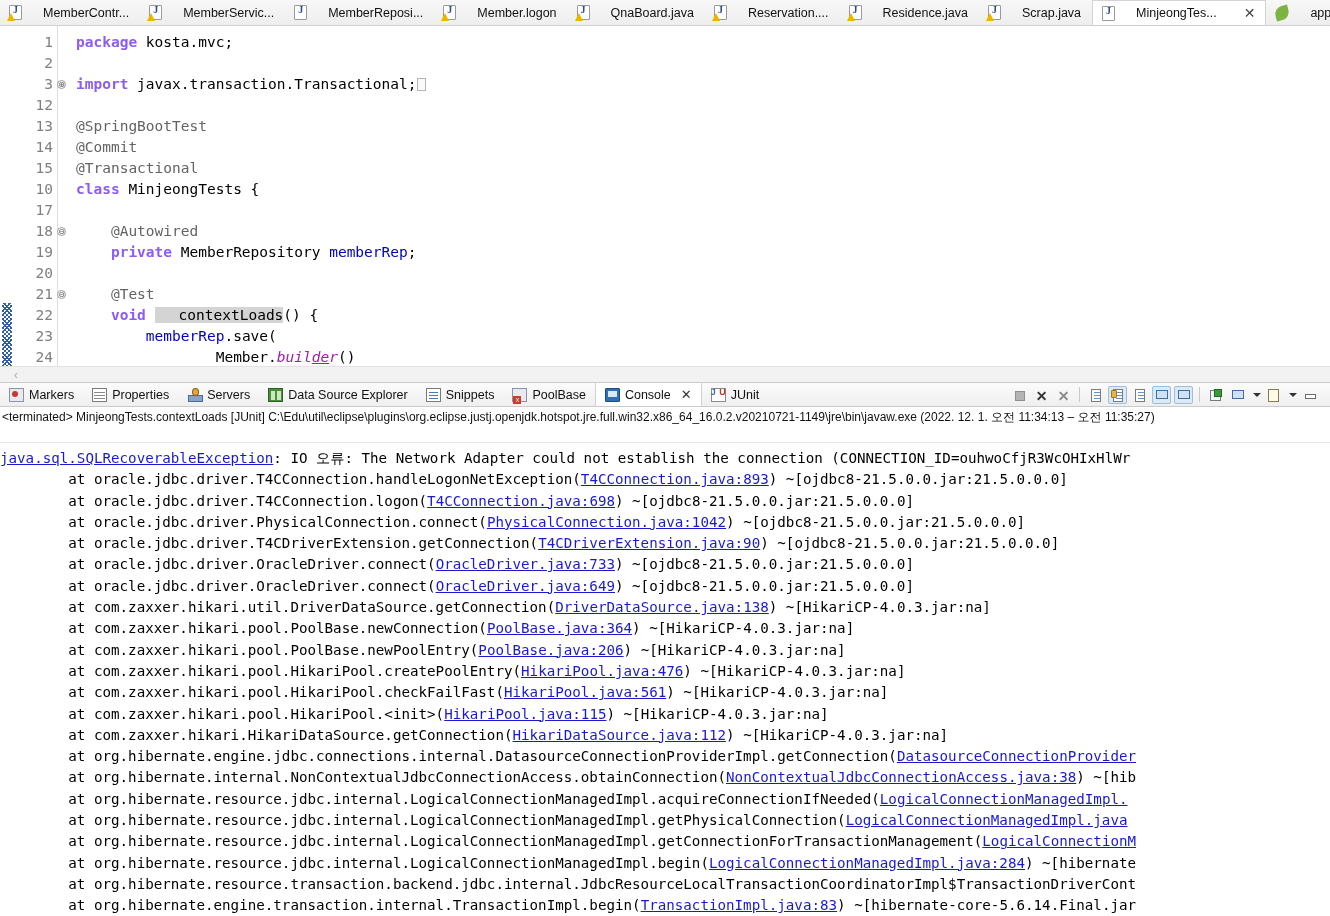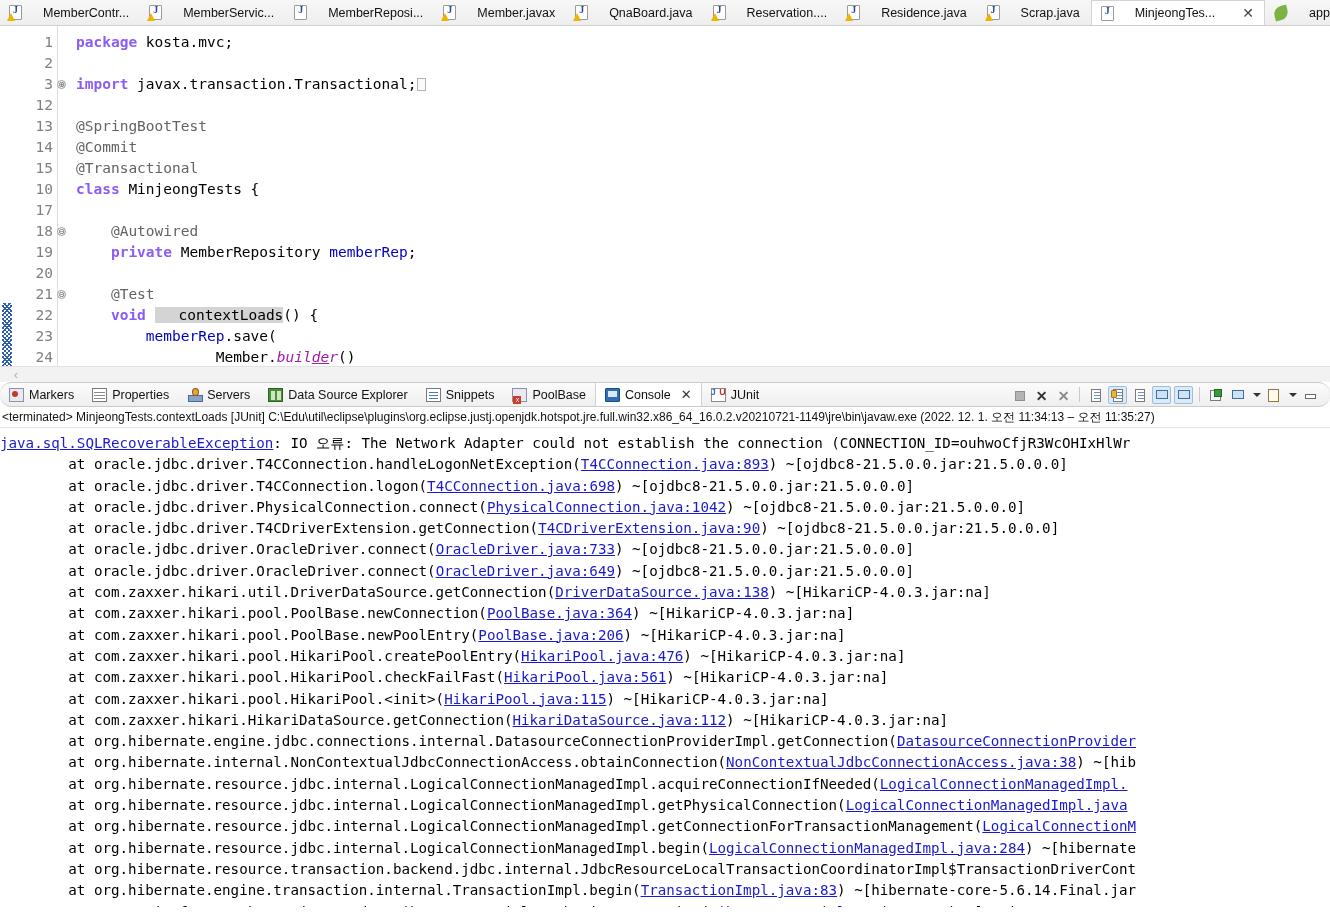--- a/index.html
+++ b/index.html
@@ -203,21 +203,20 @@
   
   .viewbar {
     height: 25px;
     background: linear-gradient(to bottom,#fbfbfb 0%,#efefef 100%);
     border-top: 1px solid #cbcbcb;
     border-bottom: 1px solid #cbcbcb;
     display: flex;
     align-items: stretch;
     white-space: nowrap;
     overflow: hidden;
-    border-radius: 12px;
   }
   .vtab {
     display: flex; align-items: center; gap: 5px;
     padding: 0 9px;
     font-size: 12.5px;
     color: #111;
   }
   .vtab.active {
     background: #ffffff;
     border-left: 1px solid #d2d2d2;
@@ -310,21 +309,21 @@
   .caret { position:absolute; left:50%; top:50%; margin-left:-3px; margin-top:-2px;
            width:0;height:0;border-left:4px solid transparent;border-right:4px solid transparent;
            border-top:4px solid #333; }
   .page-glyph { position:absolute; left:3px; top:2px; width:11px; height:13px;
                background:#fffbe8; border:1px solid #8a7a4a; }
   .min-glyph { position:absolute; left:4px; top:7px; width:11px; height:5px;
                border:1px solid #6a6a6a; background:#fff; }
 
   
   .terminated {
-    height: 21px;
+    height: 36px;
     line-height: 20px;
     font-size: 12px;
     color: #111;
     padding-left: 2px;
     background: #ffffff;
     white-space: nowrap;
     overflow: hidden;
     border-bottom: 1px solid #e6e6e6;
   }
 
@@ -357,21 +356,21 @@
       <div class="tab">
         <span class="ico-java warn"></span>
         <span class="tlabel">MemberServic...</span>
       </div>
       <div class="tab">
         <span class="ico-java"></span>
         <span class="tlabel">MemberReposi...</span>
       </div>
       <div class="tab">
         <span class="ico-java warn"></span>
-        <span class="tlabel">Member.javax</span>
+        <span class="tlabel">Member.logon</span>
       </div>
       <div class="tab">
         <span class="ico-java warn"></span>
         <span class="tlabel">QnaBoard.java</span>
       </div>
       <div class="tab">
         <span class="ico-java warn"></span>
         <span class="tlabel">Reservation....</span>
       </div>
       <div class="tab">

